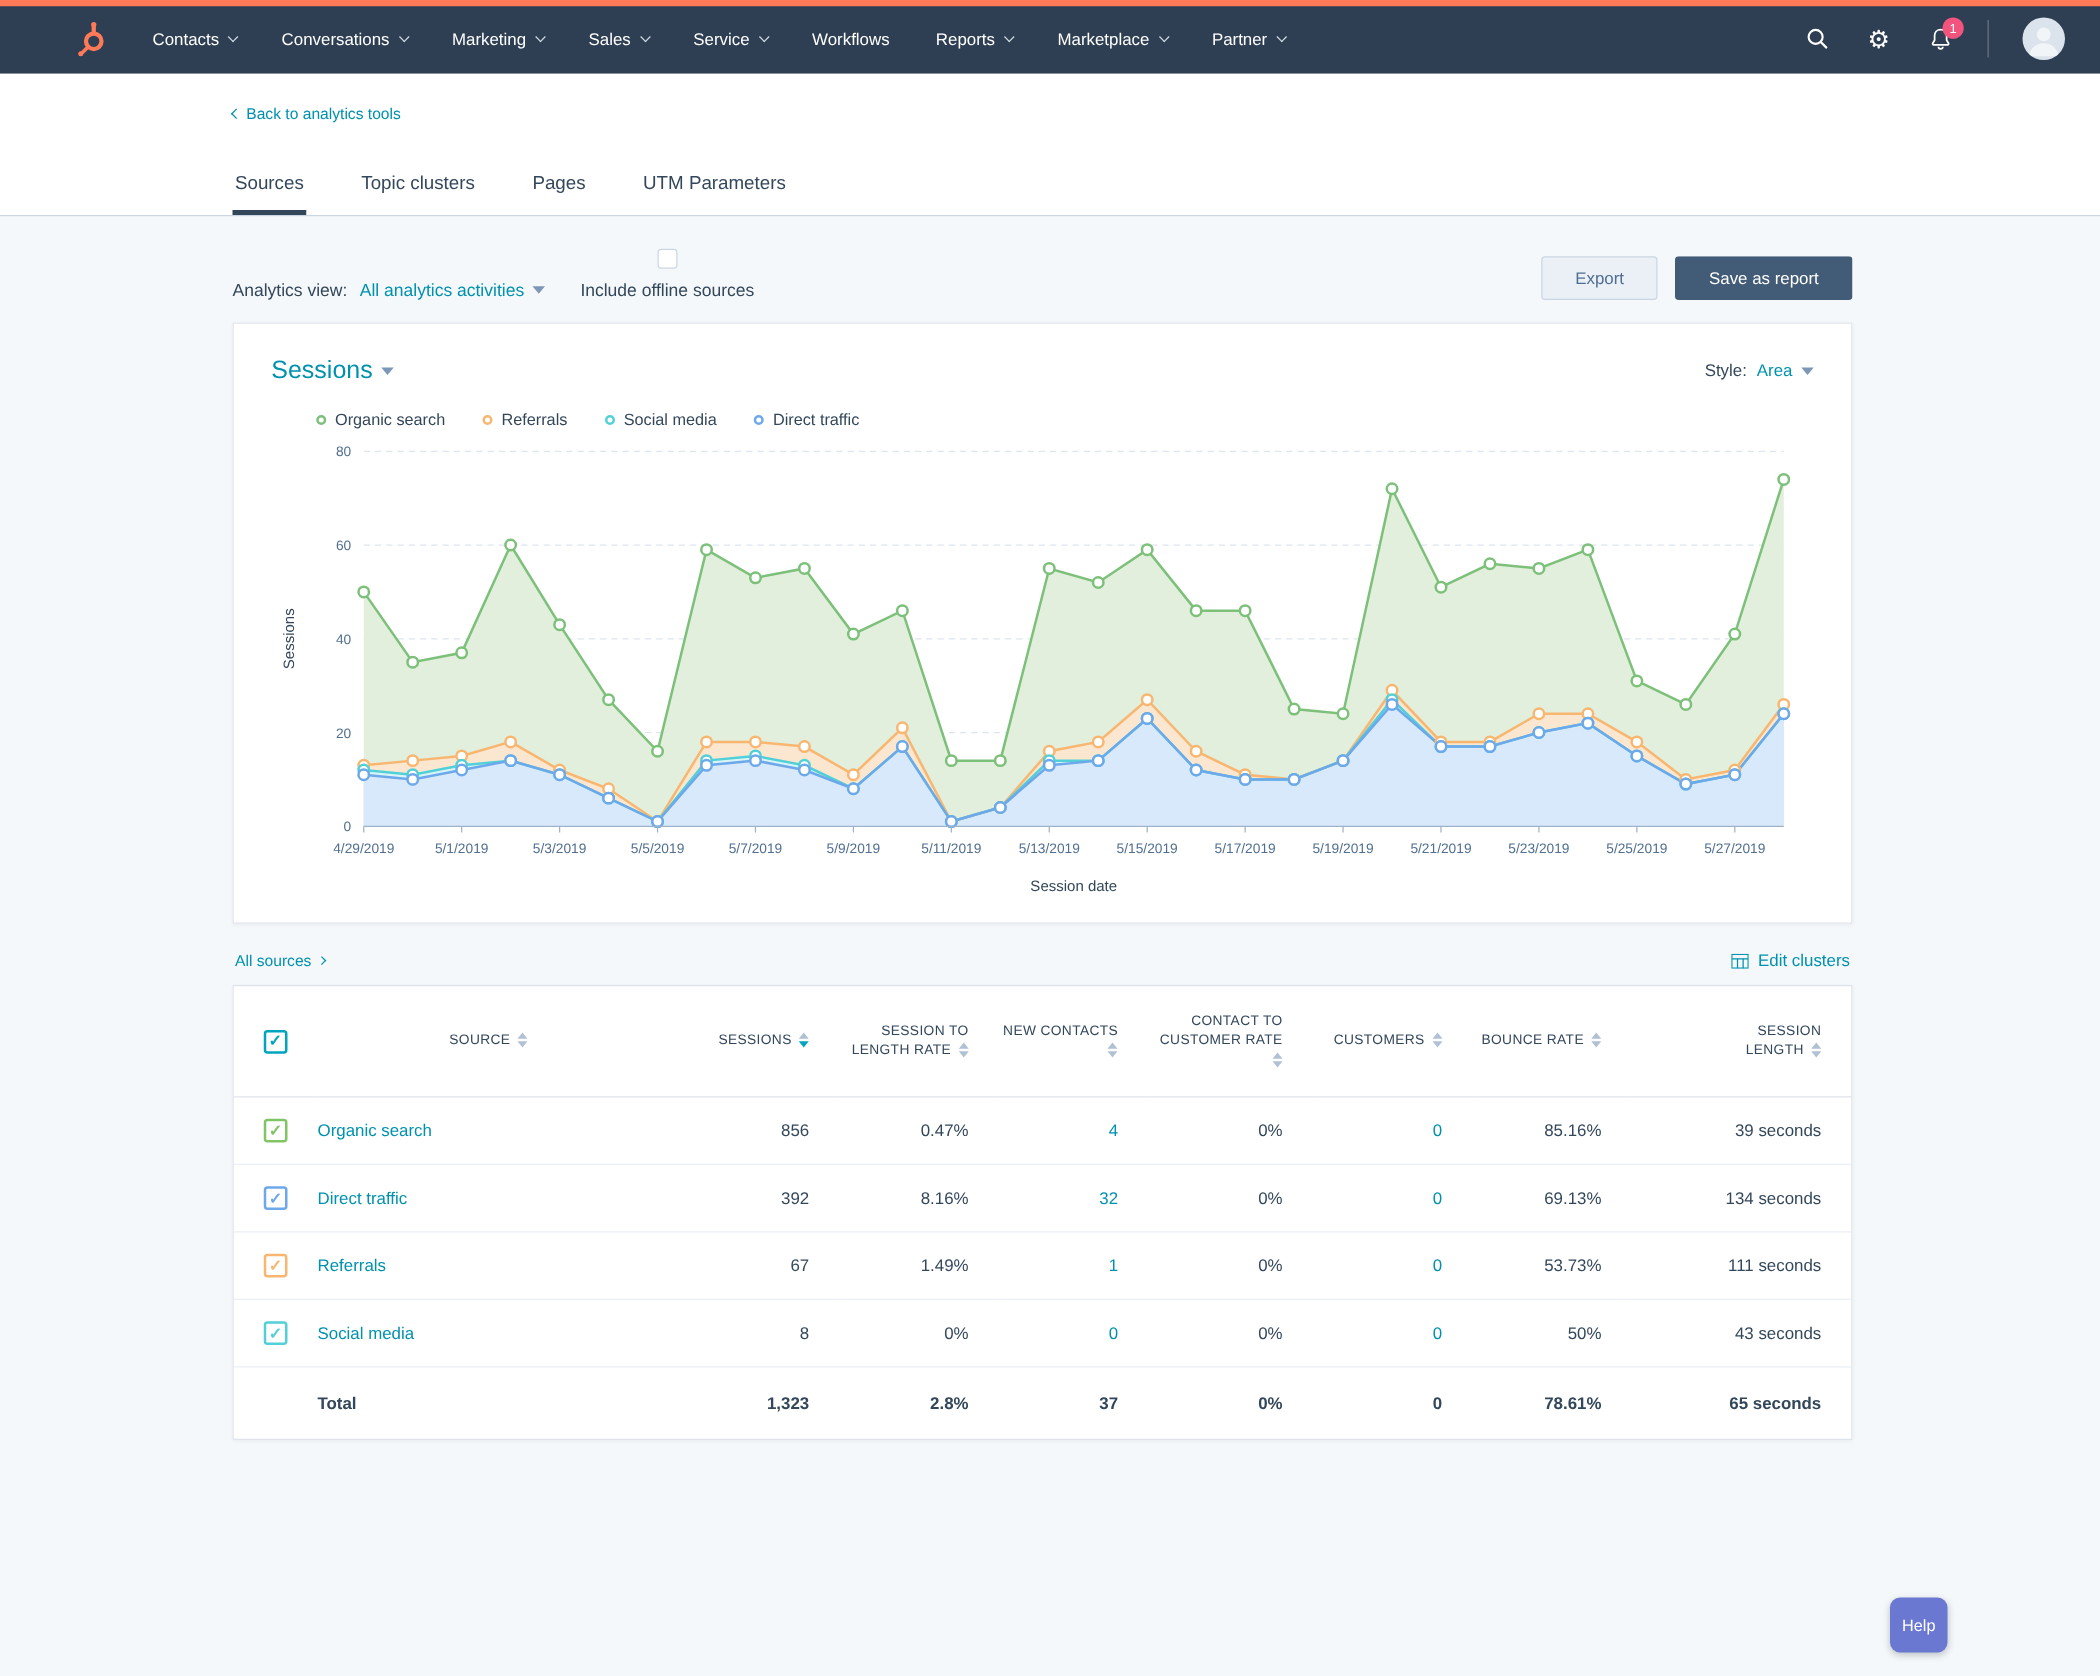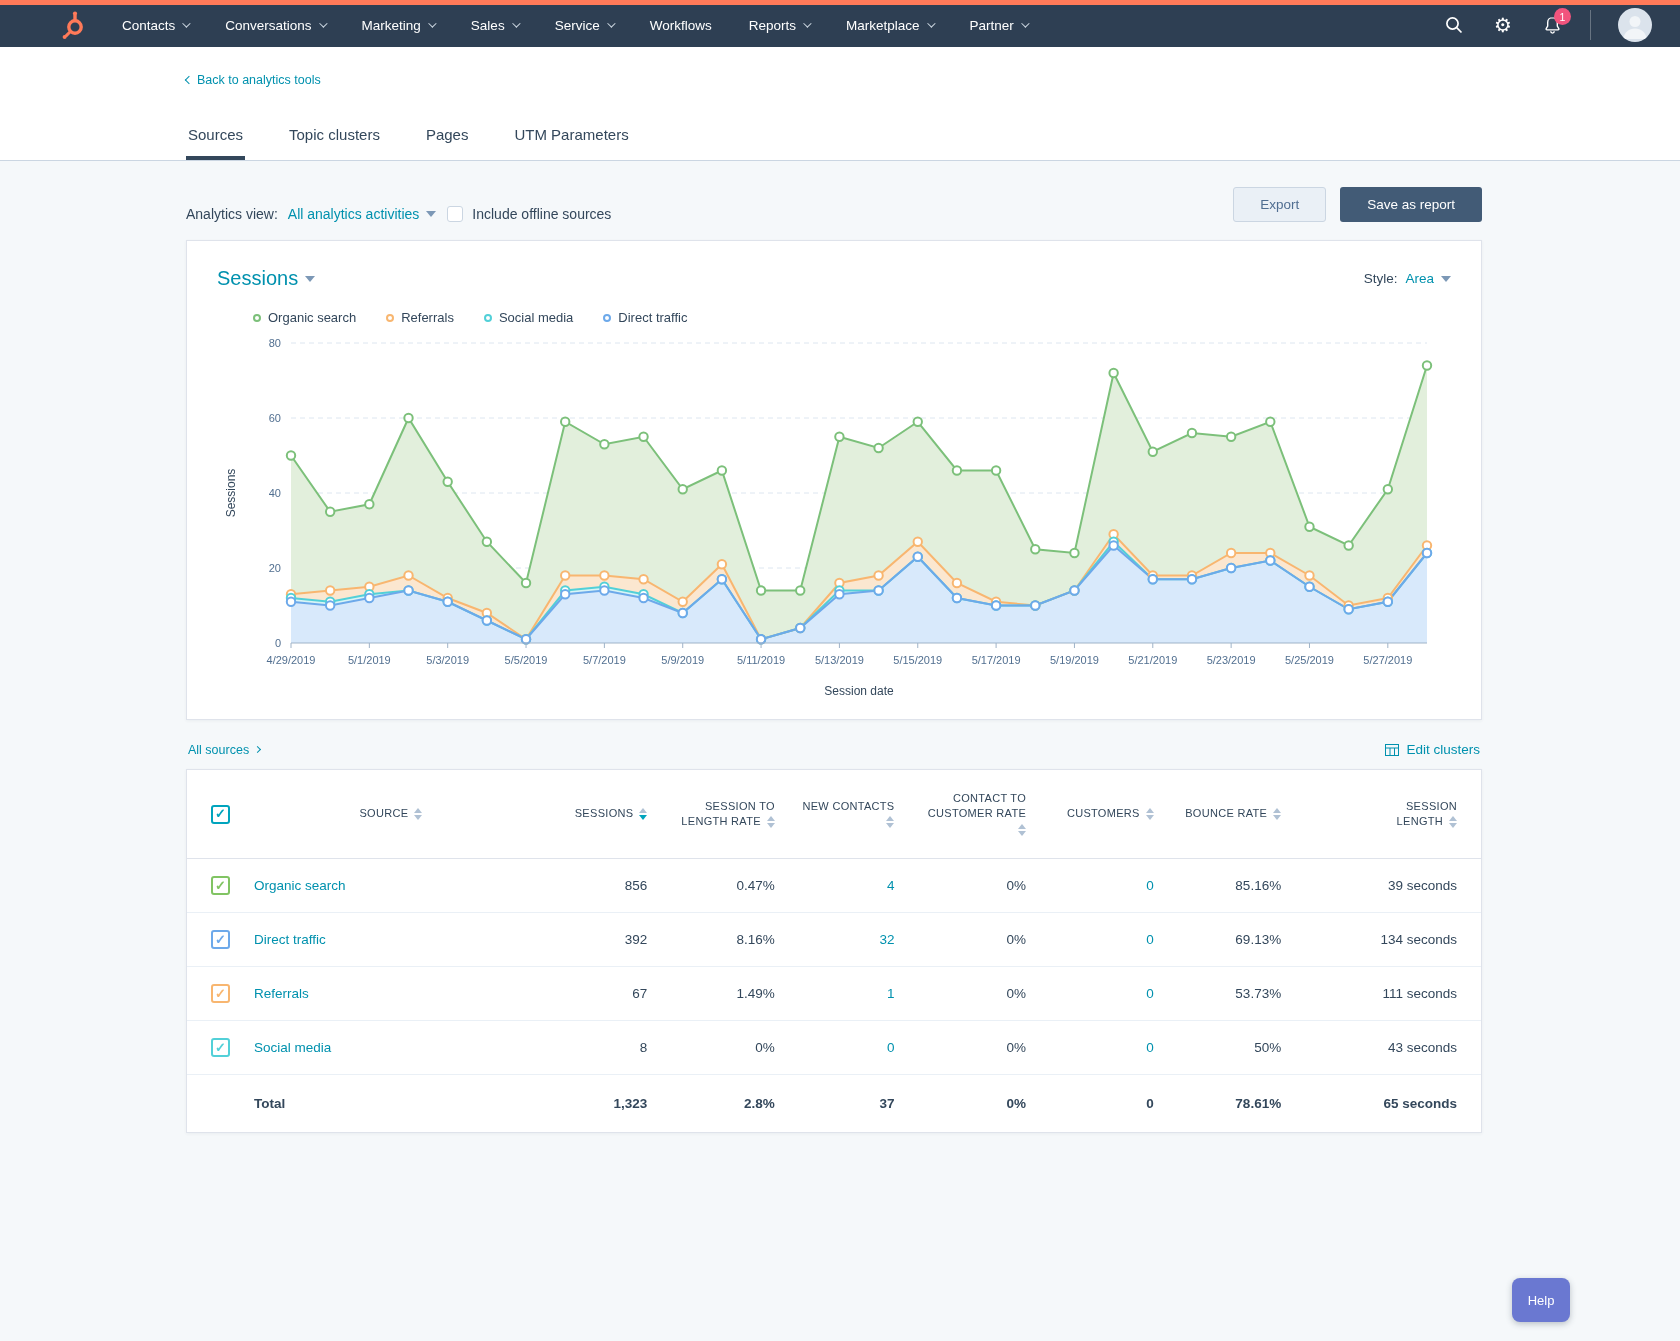--- a/index.html
+++ b/index.html
@@ -1,19 +1,19 @@
 <!DOCTYPE html>
 <html><head>
 <meta charset="utf-8">
 <style>
   * { box-sizing: border-box; margin: 0; padding: 0; }
   html,body { width:1680px; min-height:1341px; background:#f5f8fa; font-family:"Liberation Sans", sans-serif; color:#33475b; }
 
   
-  .topbar { height:47px; background:#2e3f53; border-top:5px solid #ff7a59; display:flex; align-items:center; padding:0 28px 2px 58px; }
+  .topbar { height:59px; background:#2e3f53; border-top:5px solid #ff7a59; display:flex; align-items:center; padding:0 28px 2px 58px; }
   .logo { width:30px; height:30px; margin-right:34px; flex:none; }
   .nav-items { display:flex; align-items:center; gap:37px; }
   .nav-item { color:#fff; font-size:13.5px; display:flex; align-items:center; gap:7px; cursor:pointer; white-space:nowrap; }
   .chev { width:6px; height:6px; border-right:1.5px solid #cfd9e4; border-bottom:1.5px solid #cfd9e4; transform:rotate(45deg) translateY(-2px); display:inline-block; }
   .nav-right { margin-left:auto; display:flex; align-items:center; gap:27px; }
   .nav-icon { width:22px; height:22px; display:flex; align-items:center; justify-content:center; color:#fff; cursor:pointer; position:relative; }
   .gear-glyph { font-family:"DejaVu Sans", sans-serif; font-size:20px; color:#fff; line-height:1; }
   .badge { position:absolute; top:-6px; right:-8px; min-width:17px; height:17px; border-radius:9px; background:#f2547d; color:#fff; font-size:10.5px; display:flex; align-items:center; justify-content:center; padding:0 4px; }
   .nav-divider { width:1px; height:30px; background:rgba(255,255,255,.28); }
   .avatar { width:34px; height:34px; border-radius:50%; background:#dbe3ec; overflow:hidden; cursor:pointer; }
@@ -30,21 +30,21 @@
   .dd { color:#0091ae; font-weight:500; display:inline-flex; align-items:center; gap:7px; cursor:pointer; }
   .caret { width:0; height:0; border-left:5px solid transparent; border-right:5px solid transparent; border-top:6px solid #7c98b6; display:inline-block; }
   .tabs { display:flex; gap:42px; margin-top:26px; }
   .tab { font-size:15px; padding:13px 2px; cursor:pointer; color:#33475b; }
   .tab.active { border-bottom:4px solid #33475b; font-weight:500; }
 
   
   .content { margin-left:186px; width:1296px; }
   .controls-row { display:flex; align-items:flex-end; margin-top:26px; font-size:14px; }
   .checkbox { width:16px; height:16px; border:1px solid #cbd6e2; border-radius:3px; background:#fff; display:inline-block; cursor:pointer; }
-  .offline-wrap { display:flex; align-items:center; gap:9px; margin-left:11px; }
+  .offline-wrap { display:flex; align-items:center; gap:9px; margin-left:28px;flex-direction:column; }
   .btns { margin-left:auto; display:flex; gap:14px; }
   .btn { font-size:13.5px; border-radius:3px; padding:9px 26px; cursor:pointer; border:1px solid transparent; }
   .btn.secondary { background:#eaf0f6; border-color:#cbd6e2; color:#506e91; }
   .btn.primary { background:#425b76; color:#fff; }
 
   .card { background:#fff; border:1px solid #dfe3eb; box-shadow:0 1px 3px rgba(45,62,80,.06); }
   .chart-card { margin-top:18px; padding:26px 30px 10px 30px; }
   .chart-head { display:flex; align-items:center; }
   .chart-title { font-size:20px; }
   .style-wrap { margin-left:auto; font-size:13.5px; display:flex; align-items:center; gap:8px; }
@@ -71,21 +71,21 @@
   .src-link { color:#0091ae; cursor:pointer; }
   .cb { width:19px; height:19px; border:2px solid; border-radius:3px; display:inline-flex; align-items:center; justify-content:center; font-size:13px; font-weight:bold; background:#fff; cursor:pointer; }
   .cb-col { padding-left:24px; width:64px; }
   .sort { display:inline-flex; flex-direction:column; gap:2px; margin-left:6px; vertical-align:middle; }
   .sort i { display:block; width:0; height:0; border-left:4px solid transparent; border-right:4px solid transparent; }
   .sort .up { border-bottom:5px solid #b0c1d4; }
   .sort .dn { border-top:5px solid #b0c1d4; }
   .sort .active { border-top-color:#00a4bd; }
   .total-label { font-weight:bold; }
 
-  .help-btn { position:absolute; left:1512px; top:1278px; width:58px; height:44px; border-radius:8px; background:#6a78d1; color:#fff; font-size:13px; display:flex; align-items:center; justify-content:center; cursor:pointer; box-shadow:0 2px 6px rgba(45,62,80,.3); }
+  .help-btn { position:absolute; left:1512px; top:1278px; width:46px; height:44px; border-radius:8px; background:#6a78d1; color:#fff; font-size:13px; display:flex; align-items:center; justify-content:center; cursor:pointer; box-shadow:0 2px 6px rgba(45,62,80,.3); }
 </style>
 </head>
 <body>
 
 <div class="topbar">
   <svg class="logo" viewBox="0 0 30 30">
     <circle cx="17" cy="17" r="6.2" fill="none" stroke="#ff7a59" stroke-width="3.4"></circle>
     <line x1="17" y1="10.5" x2="17" y2="4.5" stroke="#ff7a59" stroke-width="3.4"></line>
     <circle cx="17" cy="3.6" r="2.1" fill="#ff7a59"></circle>
     <line x1="12.2" y1="21.8" x2="7.6" y2="26.4" stroke="#ff7a59" stroke-width="3"></line>

